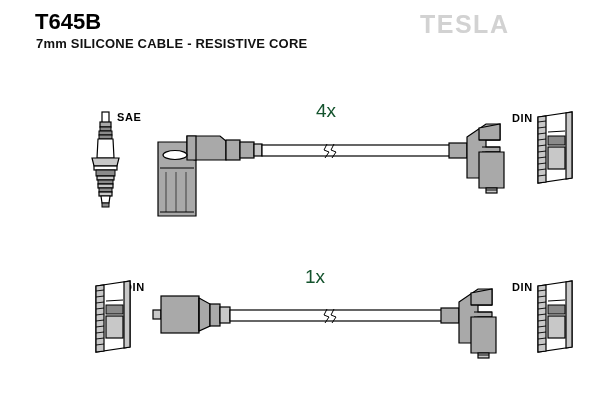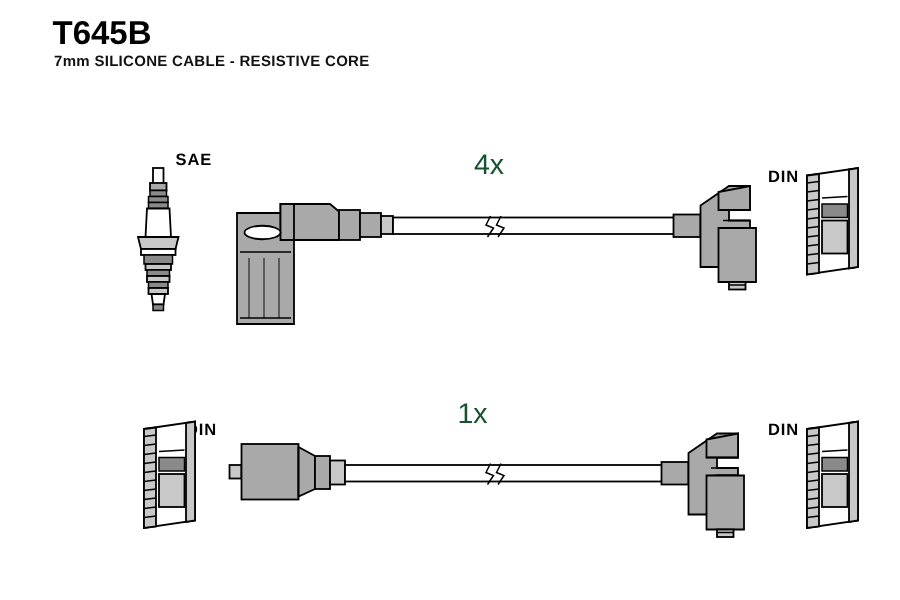--- a/index.html
+++ b/index.html
@@ -28,21 +28,21 @@
     font-size: 22px;
     font-weight: bold;
     letter-spacing: 0px;
     color: #000000;
     white-space: nowrap;
   }
   .part-subtitle {
     position: absolute;
     left: 12px;
     top: 36px;
-    font-size: 10px;
+    font-size: 13px;
     font-weight: bold;
     letter-spacing: 0.2px;
     color: #111111;
     white-space: nowrap;
   }
   .brand-logo {
     position: absolute;
     left: 396px;
     top: 10px;
     font-size: 25px;
@@ -62,21 +62,21 @@
   .qty-1x { left: 281px; top: 266px; }
 
   .term-label {
     position: absolute;
     font-size: 11px;
     font-weight: bold;
     letter-spacing: 0.6px;
     color: #000000;
     white-space: nowrap;
   }
-  .lbl-sae  { left: 93px;  top: 101px; }
+  .lbl-sae  { left: 93px;  top: 111px; }
   .lbl-din1 { left: 488px; top: 112px; }
   .lbl-din2 { left: 100px; top: 281px; }
   .lbl-din3 { left: 488px; top: 281px; }
 
   svg.layer {
     position: absolute;
     left: 0; top: 0;
     width: 600px;
     height: 400px;
   }
@@ -90,20 +90,21 @@
 </style>
 </head>
 <body>
 
 <div id="page-root">
 
   <div class="part-title">T645B</div>
 
   <div class="part-subtitle">7mm SILICONE CABLE - RESISTIVE CORE</div>
 
+  <div class="brand-logo">TESLA</div>
 
   <div class="qty-label qty-4x">4x</div>
 
   <div class="qty-label qty-1x">1x</div>
 
   <div class="term-label lbl-sae">SAE</div>
 
   <div class="term-label lbl-din1">DIN</div>
 
   <div class="term-label lbl-din2">DIN</div>

